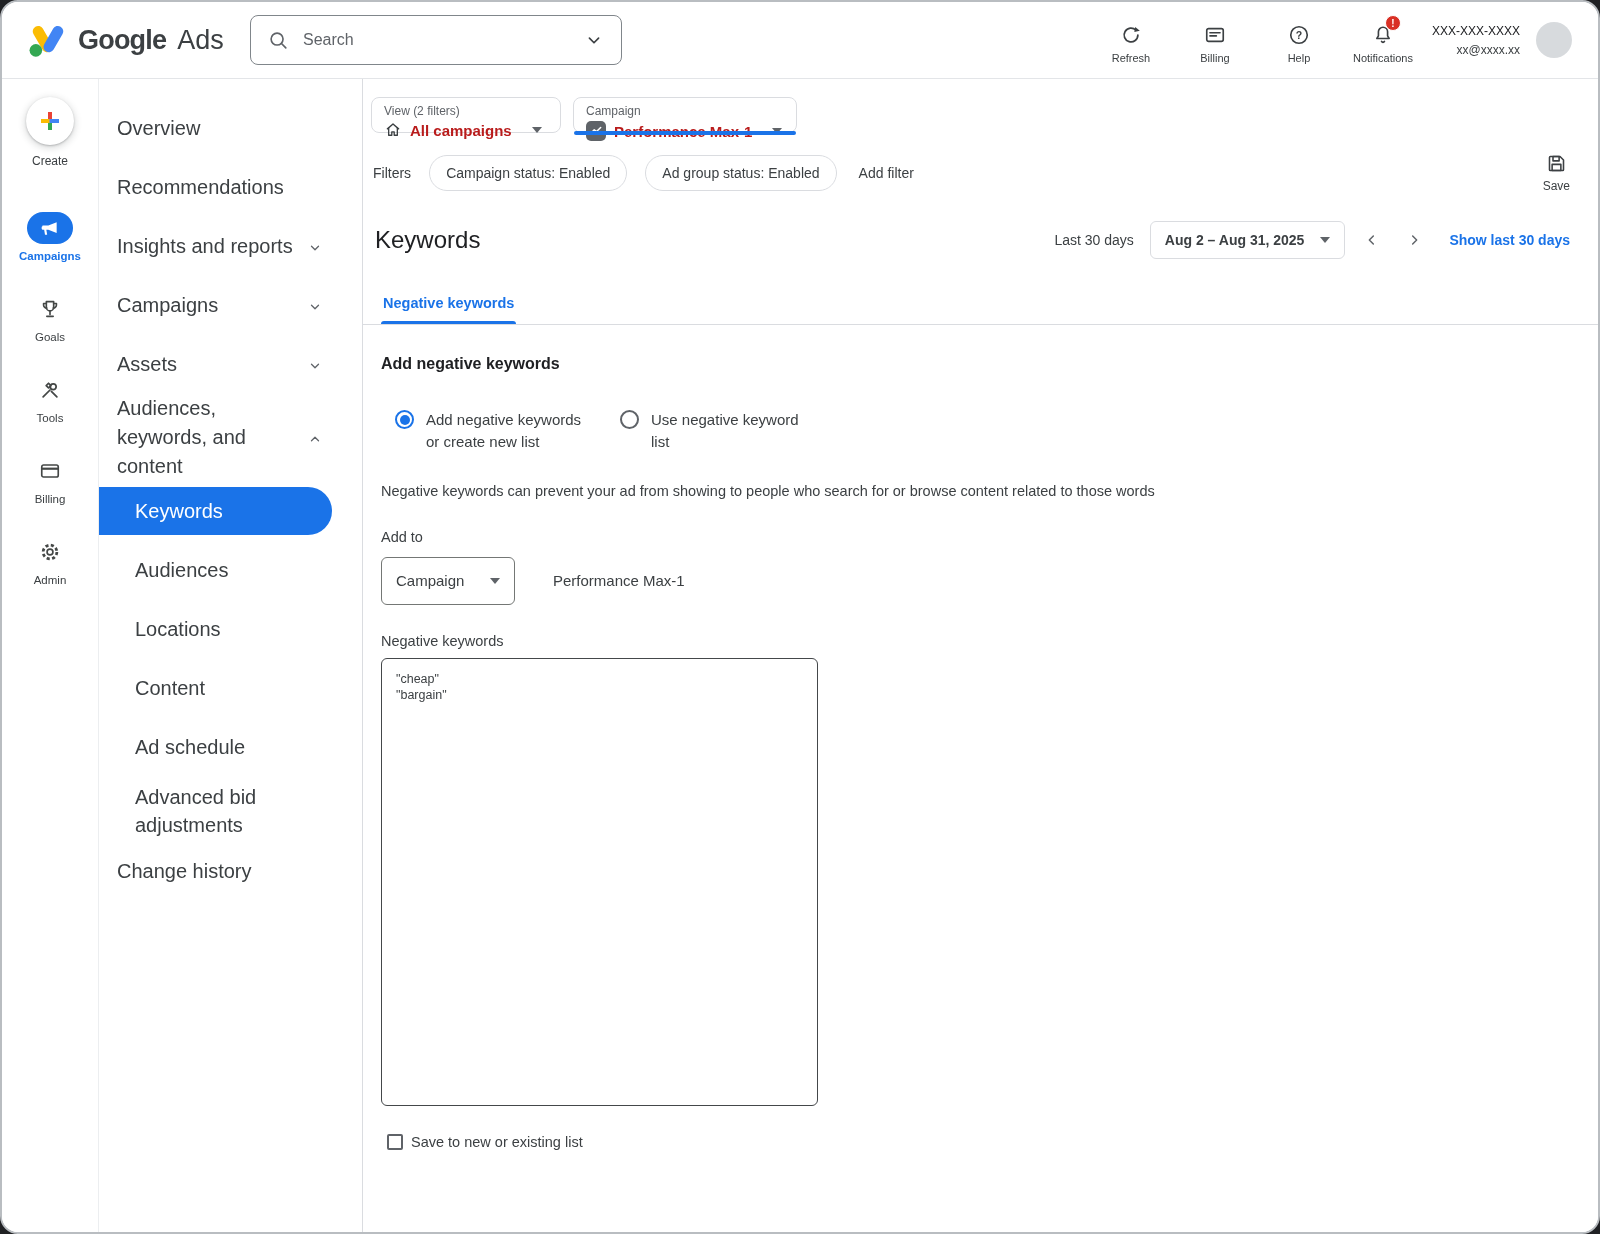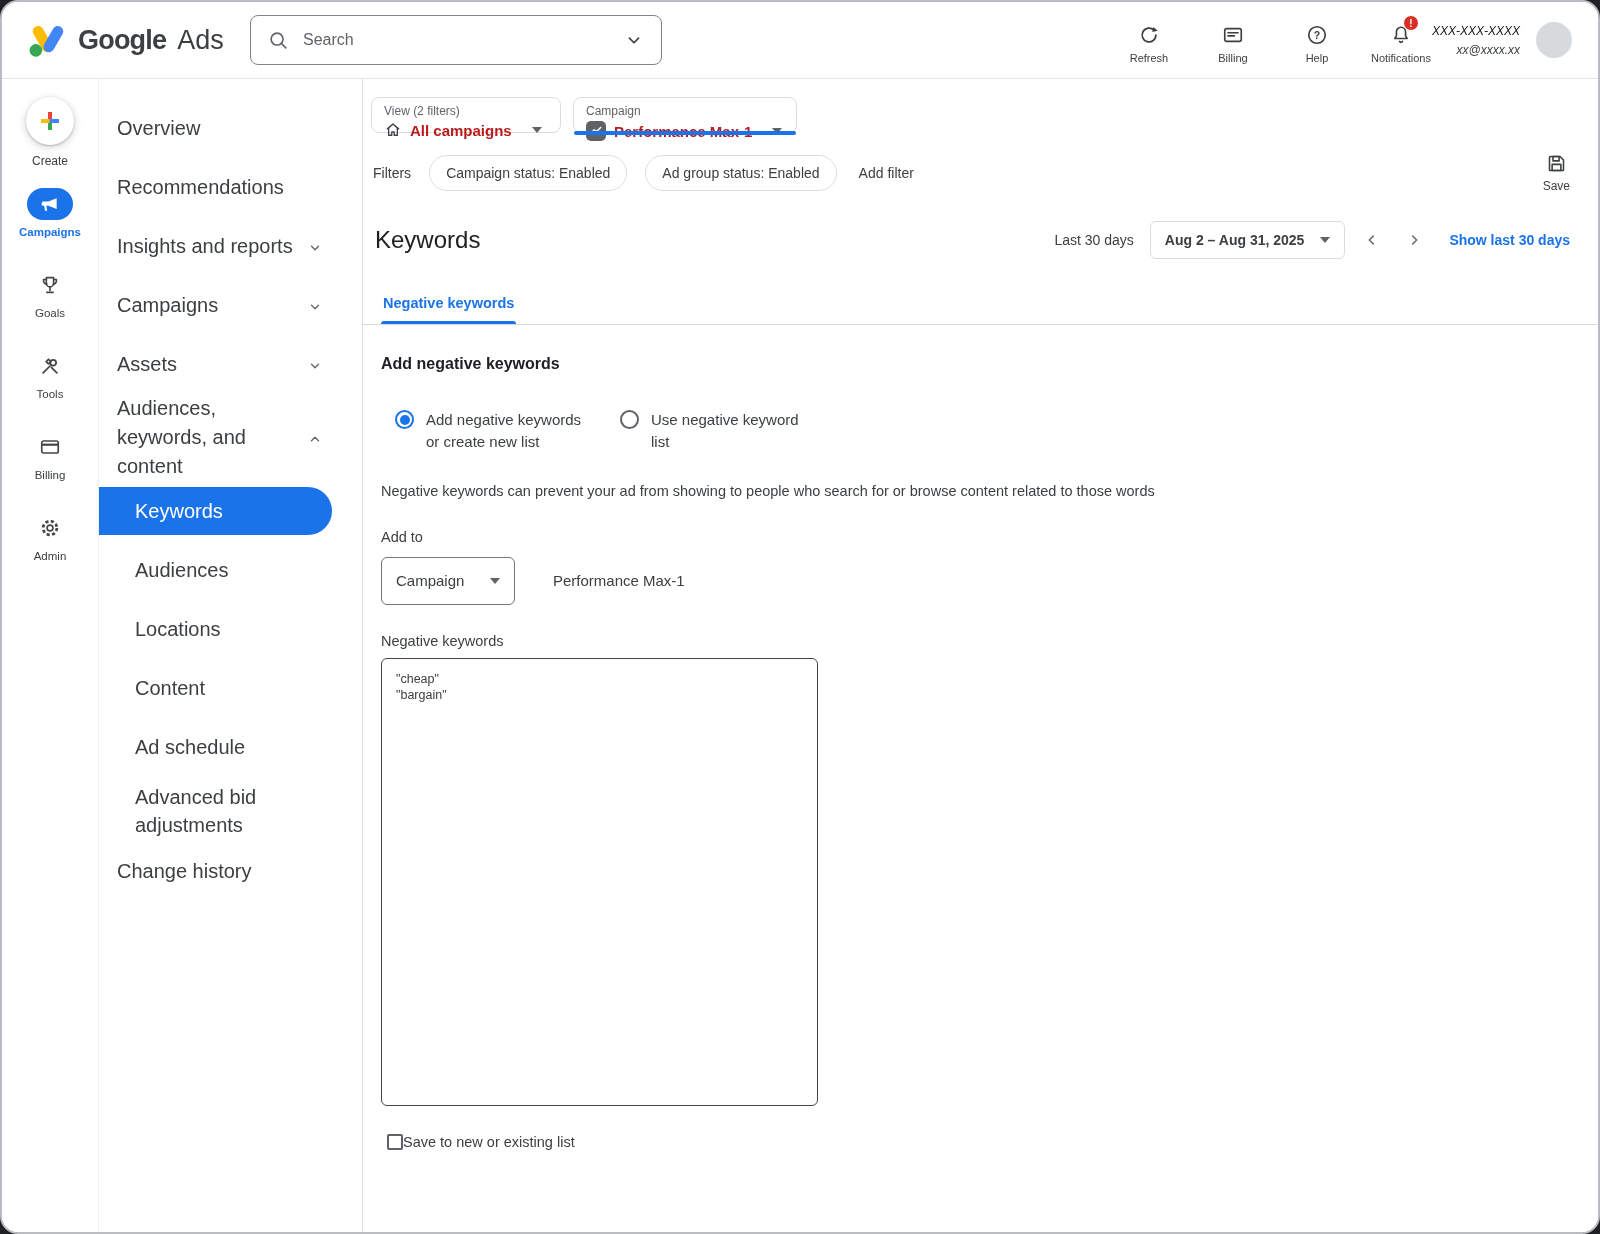--- a/index.html
+++ b/index.html
@@ -24,21 +24,21 @@
     display:flex; align-items:center;
     padding:0 26px 0 26px;
     background:#fff;
     border-bottom:1px solid #e3e5e8;
   }
   .brand { display:flex; align-items:center; gap:10px; min-width:196px; }
   .brand-google { font-size:27px; color:#3c4043; font-weight:700; letter-spacing:-0.8px; }
   .brand-ads { font-size:27px; color:#3c4043; font-weight:400; margin-left:1px; }
   .searchbox {
     margin-left:26px;
-    width:412px; height:50px;
+    width:372px; height:50px;
     border:1px solid #80868b; border-radius:8px;
     display:flex; align-items:center; gap:12px;
     padding:0 16px;
     background:#fff;
   }
   .searchbox input {
     flex:1; border:none; outline:none;
     font-family:"Liberation Sans",sans-serif;
     font-size:16px; color:#202124; background:transparent;
   }
@@ -52,38 +52,38 @@
   }
   .top-action .action-label { font-size:11px; color:#3c4043; white-space:nowrap; }
   .notif-badge {
     position:absolute; top:-9px; right:13px;
     width:16px; height:16px; border-radius:50%;
     background:#d93025; color:#fff;
     font-size:10px; font-weight:700;
     display:flex; align-items:center; justify-content:center;
     border:1.5px solid #fff;
   }
-  .account { margin-left:0; text-align:right; font-size:12px; line-height:1.55; padding-top:2px;font-style:italic; }
+  .account { margin-left:18px; text-align:right; font-size:12px; line-height:1.55; padding-top:2px; }
   .account .acct-line1 { color:#202124; }
   .account .acct-line2 { color:#3c4043; }
   .avatar {
     width:36px; height:36px; border-radius:50%;
     background:#d7dadd; margin-left:16px; flex:0 0 auto; cursor:pointer;
   }
   
   .app-body { display:flex; height:1155px; }
   
   .rail {
     flex:0 0 97px; width:97px;
     display:flex; flex-direction:column; align-items:center;
     padding-top:18px;
     border-right:1px solid #eceef0;
     background:#fff;
   }
-  .create-block { display:flex; flex-direction:column; align-items:center; gap:9px; margin-bottom:20px; cursor:pointer; }
+  .create-block { display:flex; flex-direction:column; align-items:center; gap:9px; margin-bottom:44px; cursor:pointer; }
   .create-circle {
     width:48px; height:48px; border-radius:50%; background:#fff;
     box-shadow:0 1px 2px rgba(60,64,67,.3), 0 2px 6px 2px rgba(60,64,67,.15);
     display:flex; align-items:center; justify-content:center;
   }
   .create-label { font-size:12px; color:#3c4043; }
   .rail-item { display:flex; flex-direction:column; align-items:center; gap:6px; margin-bottom:31px; cursor:pointer; }
   .rail-icon {
     width:46px; height:32px; border-radius:16px;
     display:flex; align-items:center; justify-content:center;
@@ -203,21 +203,21 @@
   .nk-label { font-size:14.5px; color:#3c4043; margin-bottom:9px; }
   .nk-textarea {
     width:437px; height:448px;
     border:1px solid #44474a; border-radius:6px;
     padding:12px 14px;
     font-family:"Liberation Sans",sans-serif;
     font-size:12.5px; line-height:1.35; color:#3c4043;
     resize:none; outline:none; display:block;
   }
   .save-list-row {
-    display:flex; align-items:center; gap:0;
+    display:flex; align-items:center; gap:8px;
     margin:28px 0 0 6px;
     font-size:14.5px; color:#3c4043; cursor:pointer;
   }
   .checkbox { width:16px; height:16px; border:2px solid #5f6368; border-radius:2px; flex:0 0 auto; }
 </style>
 </head>
 <body>
 
 <div class="window">
 

